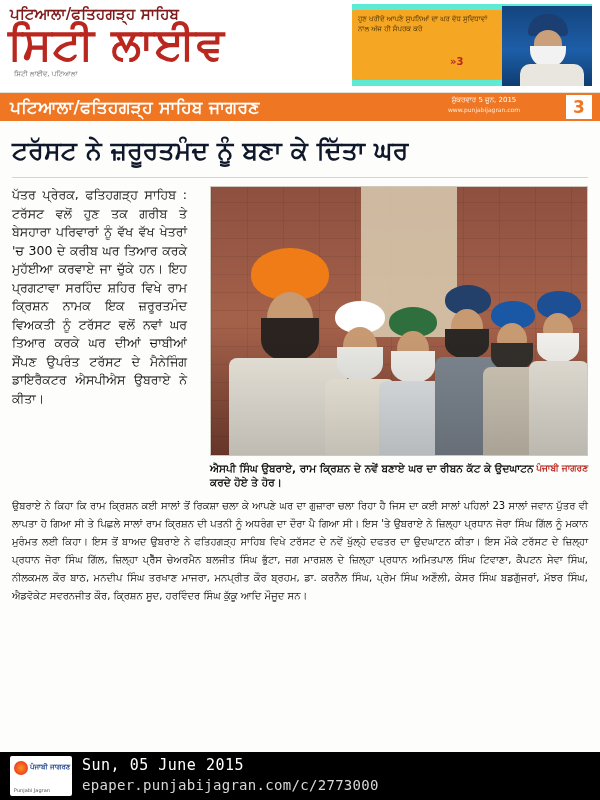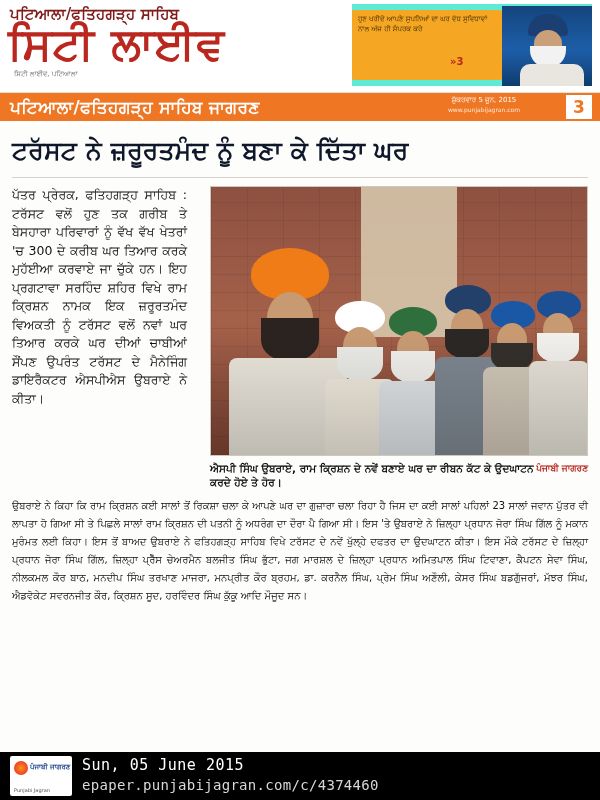--- a/index.html
+++ b/index.html
@@ -468,16 +468,16 @@
     </div>
   </div>
 
   <div class="footer">
     <div class="footer-logo">
       <div class="sun"></div>
       <div class="lg-text">ਪੰਜਾਬੀ ਜਾਗਰਣ</div>
       <div class="lg-sub">Punjabi Jagran</div>
     </div>
     <div class="footer-date">Sun, 05 June 2015</div>
-    <div class="footer-url">epaper.punjabijagran.com/c/4374460</div>
+    <div class="footer-url">epaper.punjabijagran.com/c/2773000</div>
   </div>
 
 </div>
 
 </body></html>

